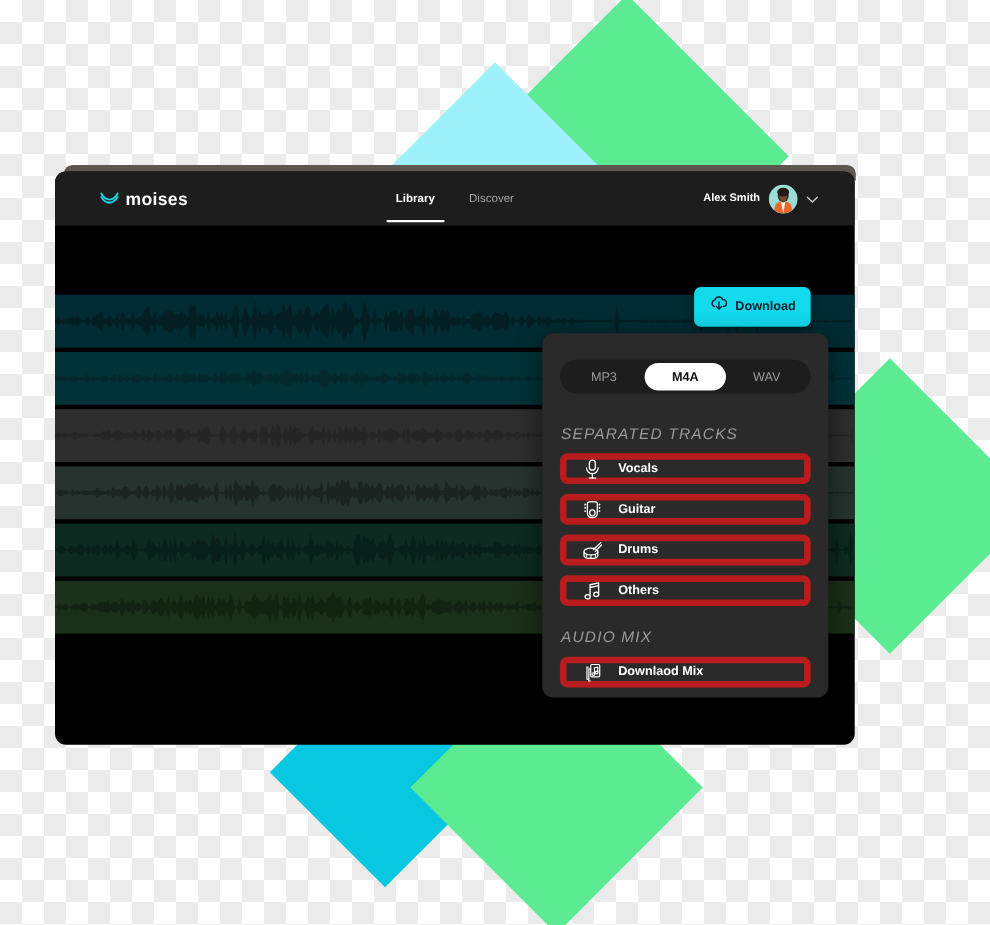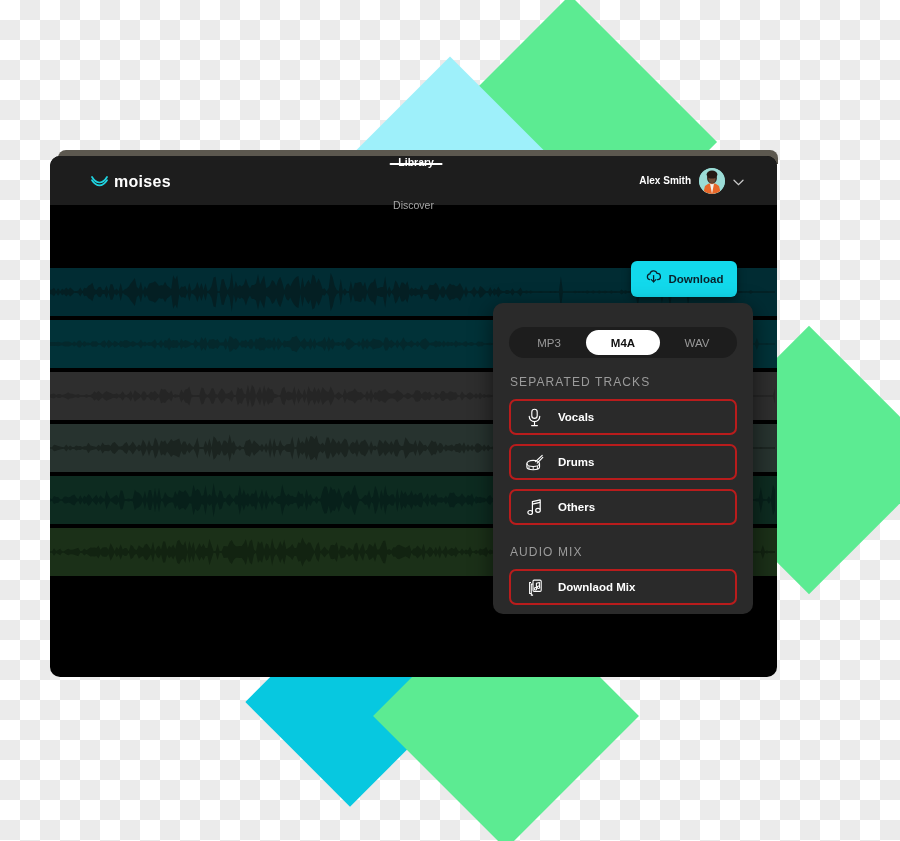--- a/index.html
+++ b/index.html
@@ -67,21 +67,21 @@
     gap: 6px;
   }
   .logo-text {
     color: #ffffff; font-size: 16px; font-weight: bold;
     letter-spacing: 0.3px;
   }
   .nav-tabs {
     position: absolute; left: 50%; top: 0;
     transform: translateX(-50%);
     height: 49px;
-    display: flex; align-items: flex-end; gap: 31px; flex-direction: column;
+    display: flex; align-items: center; gap: 31px;
   }
   .nav-tab {
     position: relative;
     font-size: 10.5px;
     color: #a5a5a5;
     height: 49px;
     display: flex; align-items: center;
     cursor: pointer;
   }
   .nav-tab.active { color: #ffffff; font-weight: bold; }
@@ -167,28 +167,29 @@
     color: #9a9a9a;
     cursor: pointer;
   }
   .fmt-opt.selected {
     background: #ffffff;
     color: #111111;
     font-weight: bold;
   }
   .section-label {
     color: #9b9b9b;
-    font-size: 12px;
+    font-size: 14px;
     letter-spacing: 1.1px;
-    margin: 17px 0 10px 17px;
+    margin: 28px 0 10px 17px;
+    font-style: italic;
   }
   .track-row {
     margin: 0 16px 9px 16px;
-    height: 36px;
-    border: 2px solid #b91c1c;
+    height: 28px;
+    border: 6px solid #b91c1c;
     border-radius: 7px;
     display: flex; align-items: center;
     gap: 14px;
     padding-left: 14px;
     box-sizing: border-box;
     cursor: pointer;
   }
   .track-row .row-label {
     color: #ffffff; font-size: 11.5px; font-weight: bold;
   }
@@ -332,20 +333,35 @@
           <svg width="17" height="19" viewBox="0 0 17 19">
             <rect x="5.8" y="1.2" width="5.4" height="9.2" rx="2.7" fill="none" stroke="#ffffff" stroke-width="1.15"></rect>
             <path d="M3.2 8.3 A5.3 5.3 0 0 0 13.8 8.3" fill="none" stroke="#ffffff" stroke-width="1.15" stroke-linecap="round"></path>
             <path d="M8.5 13.6 L8.5 17.4" fill="none" stroke="#ffffff" stroke-width="1.15" stroke-linecap="round"></path>
             <path d="M5.6 17.6 L11.4 17.6" fill="none" stroke="#ffffff" stroke-width="1.15" stroke-linecap="round"></path>
           </svg>
         </span>
         <span class="row-label">Vocals</span>
       </div>
 
+      <div class="track-row">
+        <span class="row-icon">
+          <svg width="17" height="19" viewBox="0 0 17 19">
+            <path d="M5.6 2.2 L11.4 2.2 Q13 2.2 13 4 L13 12.6 Q13 16.6 8.5 16.6 Q4 16.6 4 12.6 L4 4 Q4 2.2 5.6 2.2 Z" fill="none" stroke="#ffffff" stroke-width="1.15"></path>
+            <ellipse cx="8.5" cy="12.2" rx="2.5" ry="2.7" fill="none" stroke="#ffffff" stroke-width="1.1"></ellipse>
+            <circle cx="2" cy="4.6" r="0.85" fill="#ffffff"></circle>
+            <circle cx="2" cy="7.6" r="0.85" fill="#ffffff"></circle>
+            <circle cx="2" cy="10.6" r="0.85" fill="#ffffff"></circle>
+            <circle cx="15" cy="4.6" r="0.85" fill="#ffffff"></circle>
+            <circle cx="15" cy="7.6" r="0.85" fill="#ffffff"></circle>
+            <circle cx="15" cy="10.6" r="0.85" fill="#ffffff"></circle>
+          </svg>
+        </span>
+        <span class="row-label">Guitar</span>
+      </div>
 
       <div class="track-row">
         <span class="row-icon">
           <svg width="19" height="19" viewBox="0 0 19 19">
             <ellipse cx="8.2" cy="10.4" rx="6.3" ry="3.1" fill="none" stroke="#ffffff" stroke-width="1.15"></ellipse>
             <path d="M1.9 10.4 L1.9 14 Q1.9 16.7 8.2 16.7 Q14.5 16.7 14.5 14 L14.5 10.4" fill="none" stroke="#ffffff" stroke-width="1.15"></path>
             <path d="M4 12.9 L4 16.1 M8.2 13.6 L8.2 16.7 M12.4 12.9 L12.4 16.1" fill="none" stroke="#ffffff" stroke-width="0.95"></path>
             <path d="M10.5 8.6 L17.2 2.3" fill="none" stroke="#ffffff" stroke-width="1.15" stroke-linecap="round"></path>
             <path d="M12.2 10.2 L17.8 4.4" fill="none" stroke="#ffffff" stroke-width="1.15" stroke-linecap="round"></path>
           </svg>

